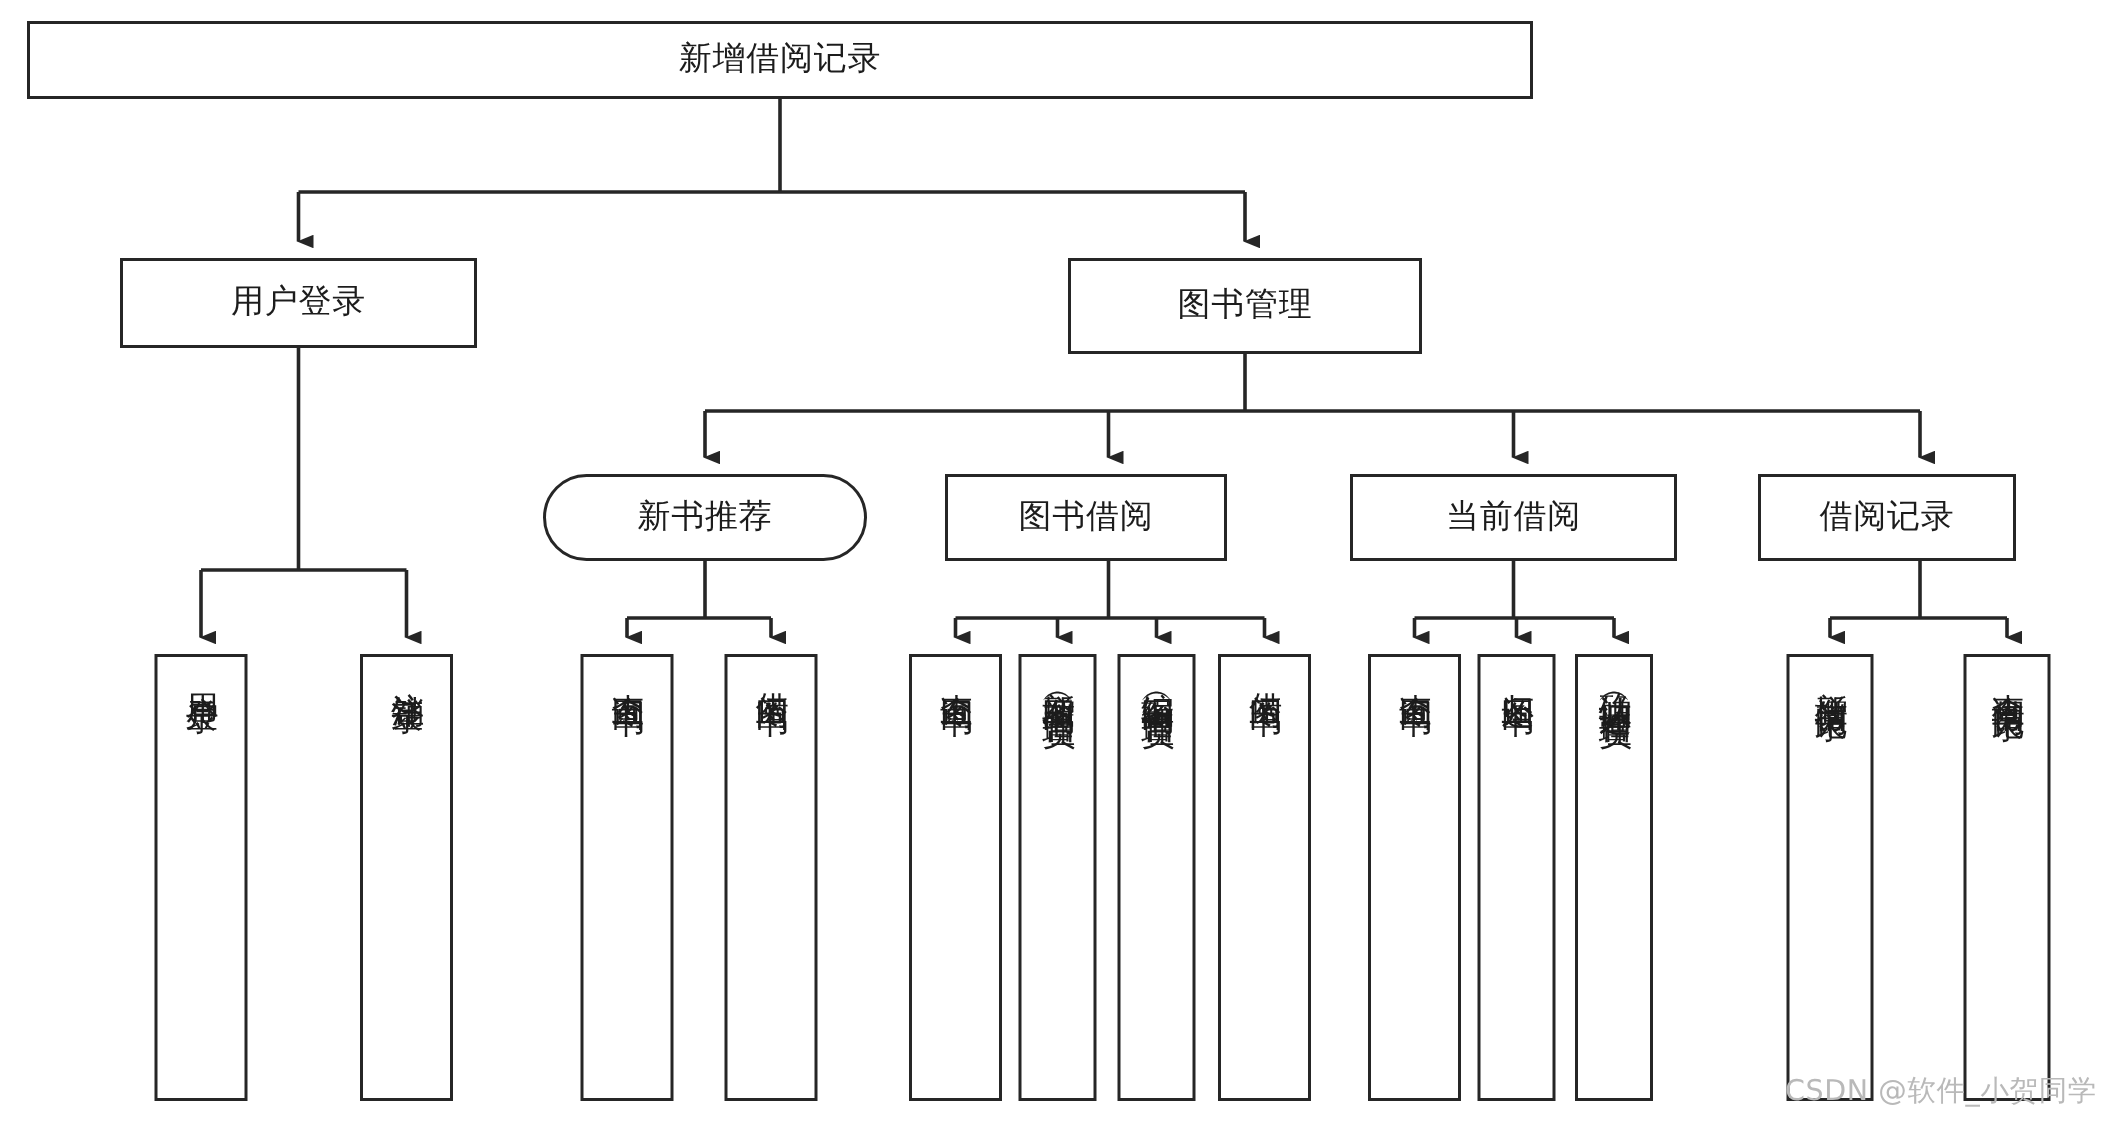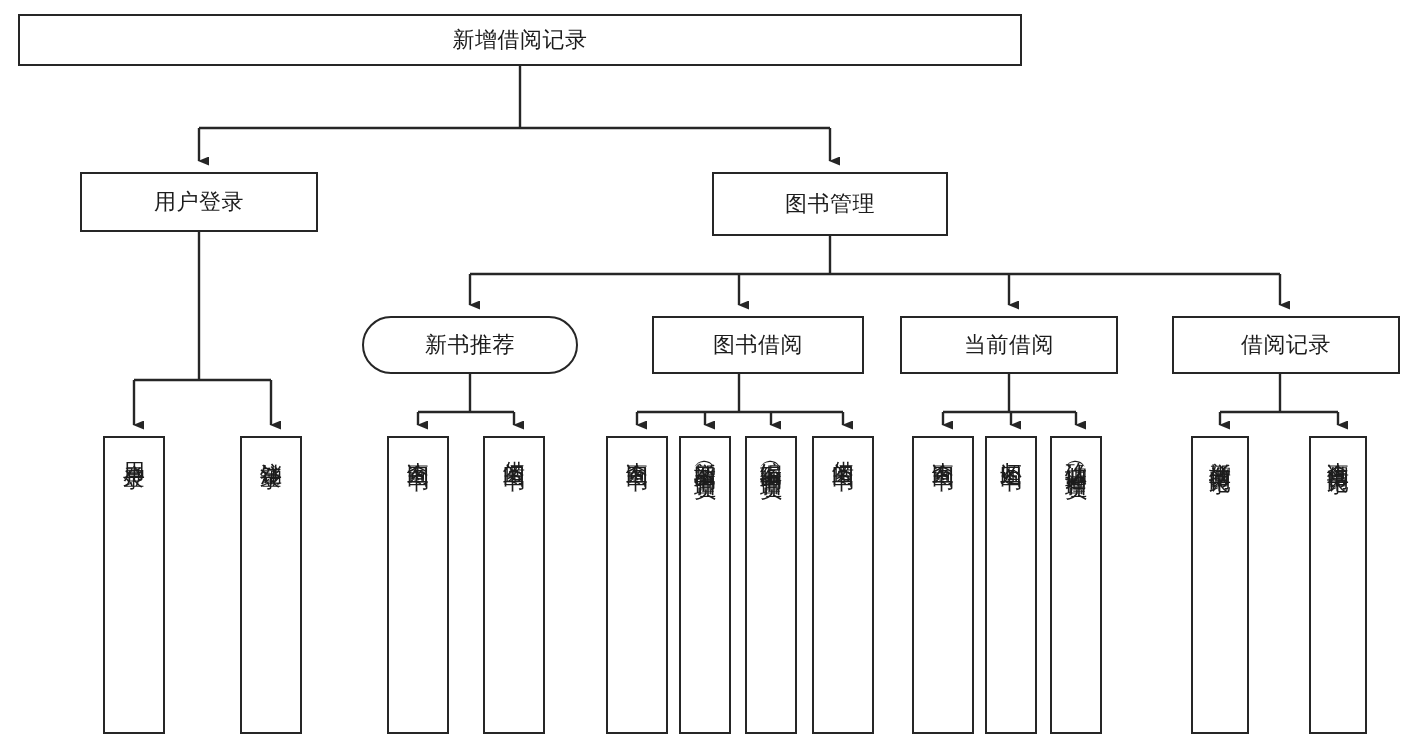--- a/index.html
+++ b/index.html
@@ -122,27 +122,27 @@
       </div>
       <div class="node-box node-h" style="left: 80px; top: 172px; width: 238px; height: 60px;">
         <span class="node-label">用户登录</span>
       </div>
       <div class="node-box node-h" style="left: 712px; top: 172px; width: 236px; height: 64px;">
         <span class="node-label">图书管理</span>
       </div>
       <div class="node-box node-h" style="left: 362px; top: 316px; width: 216px; height: 58px; border-radius: 29px;">
         <span class="node-label">新书推荐</span>
       </div>
-      <div class="node-box node-h" style="left: 652px; top: 316px; width: 212px; height: 58px; text-align: center;">
+      <div class="node-box node-h" style="left: 630px; top: 316px; width: 188px; height: 58px; text-align: center;">
         <span class="node-label">图书借阅</span>
       </div>
       <div class="node-box node-h" style="left: 900px; top: 316px; width: 218px; height: 58px;">
         <span class="node-label">当前借阅</span>
       </div>
-      <div class="node-box node-h" style="left: 1172px; top: 316px; width: 228px; height: 58px;">
+      <div class="node-box node-h" style="left: 1172px; top: 316px; width: 172px; height: 58px;">
         <span class="node-label">借阅记录</span>
       </div>
       <div class="node-box node-v" style="left: 103px; top: 436px; width: 62px; height: 298px;">
         <span class="node-label">用户登录</span>
       </div>
       <div class="node-box node-v" style="left: 240px; top: 436px; width: 62px; height: 298px;">
         <span class="node-label">注销登录</span>
       </div>
       <div class="node-box node-v" style="left: 387px; top: 436px; width: 62px; height: 298px;">
         <span class="node-label">查询图书</span>
@@ -172,14 +172,15 @@
         <span class="node-label">确认归还（管理员）</span>
       </div>
       <div class="node-box node-v" style="left: 1191px; top: 436px; width: 58px; height: 298px;">
         <span class="node-label">新增借阅记录</span>
       </div>
       <div class="node-box node-v" style="left: 1309px; top: 436px; width: 58px; height: 298px;">
         <span class="node-label">查询借阅记录</span>
       </div>
     </div>
 
+  <div class="watermark" style="left: 1190px; top: 714px; color: rgb(185, 185, 185);">CSDN @软件_小贺同学</div>
 
 </div>
 
 </body></html>

